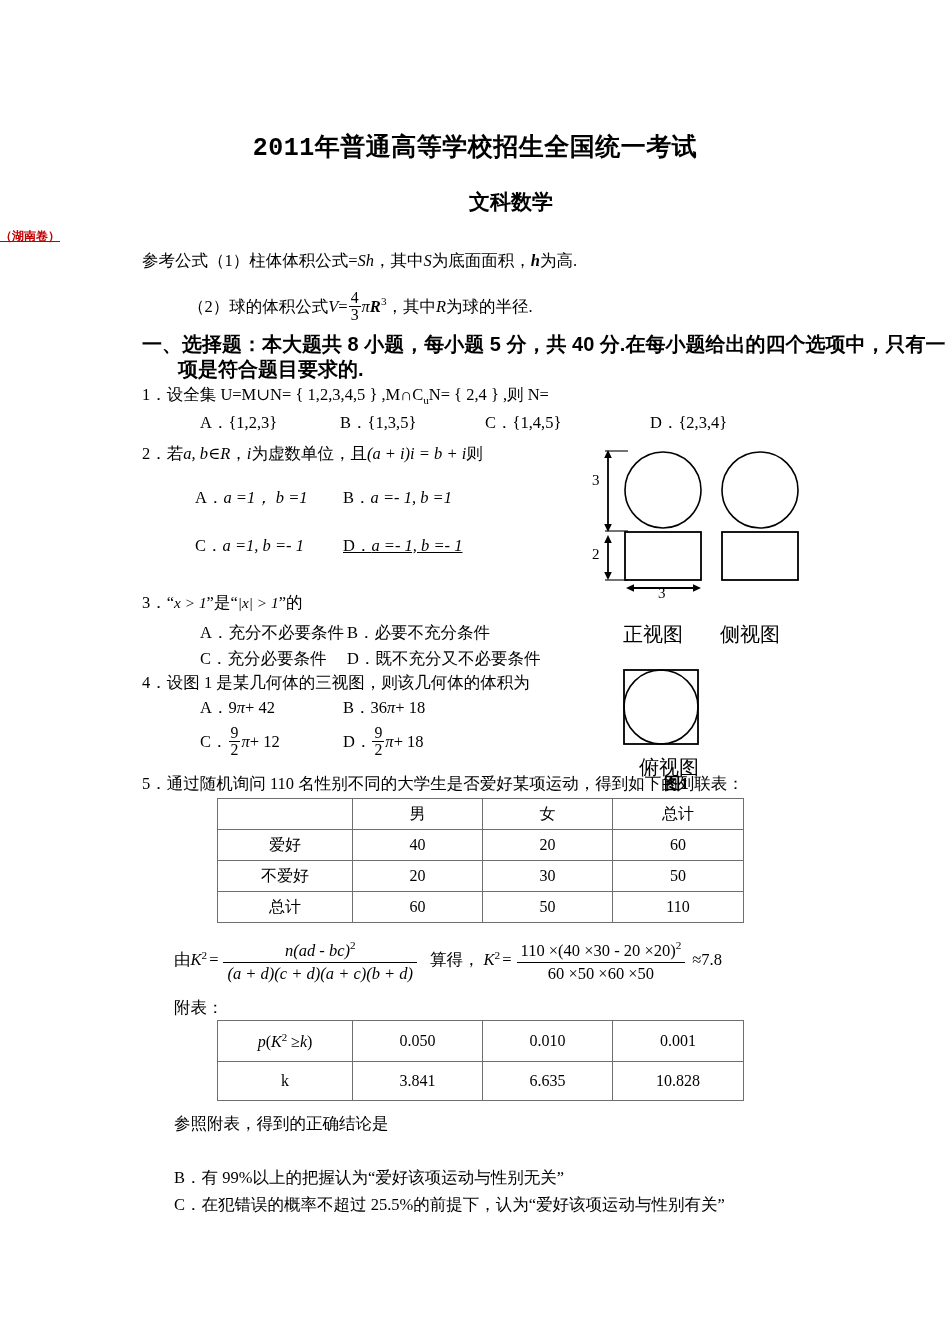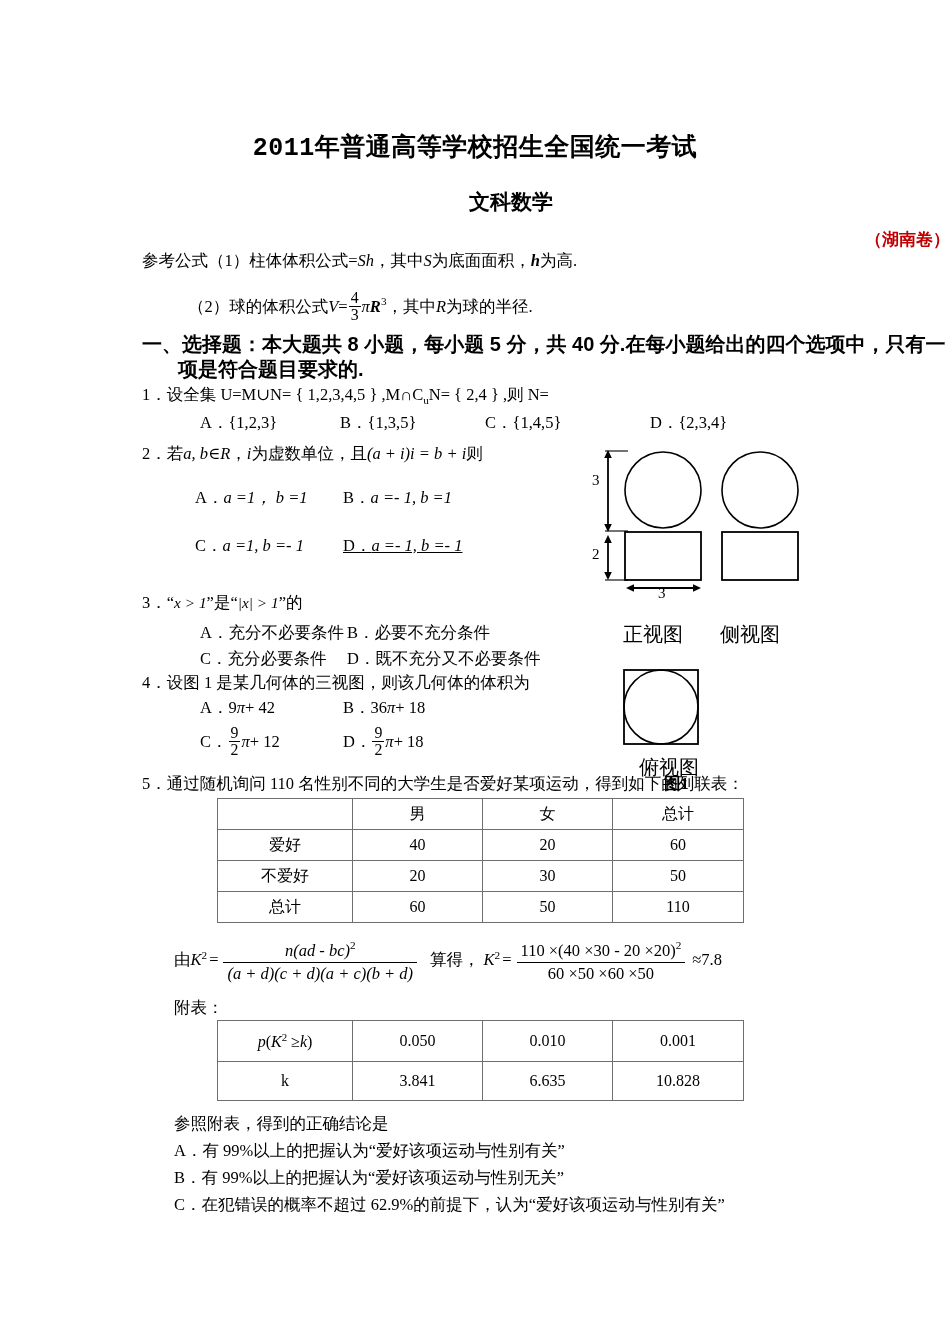--- a/index.html
+++ b/index.html
@@ -38,25 +38,26 @@
     width: 950px;
     text-align: center;
     font-family: "Liberation Sans", "DejaVu Sans", sans-serif;
     font-weight: bold;
     font-size: 21px;
     padding-left: 36px;
   }
   #doc-region {
     left: 0; top: 228px;
     width: 950px;
-    text-align: right;
+    text-align: left;
     font-family: "Liberation Sans", "DejaVu Sans", sans-serif;
     font-weight: bold;
-    font-size: 17px;
+    font-size: 12px;
     color: #c00000;
+    text-decoration: underline;
   }
 
   
   .body-text {
     font-size: 16.5px;
     line-height: 1.32;
     white-space: nowrap;
   }
   .hdr-bold {
     font-family: "Liberation Sans", "DejaVu Sans", sans-serif;
@@ -307,23 +308,20 @@
         <td>3.841</td>
         <td>6.635</td>
         <td>10.828</td>
       </tr>
     </tbody>
       </table>
   </div>
 
   <div class="abs body-text" style="left:174px; top:1113px;">参照附表，得到的正确结论是</div>
 
-  <div class="abs opt-row" style="left:174px; top:1140px;">
-    <span>A．</span><span>有 99%以上的把握认为“爱好该项运动与性别有关”</span>
-  </div>
   <div class="abs opt-row" style="left:174px; top:1167px;">
     <span>B．</span><span>有 99%以上的把握认为“爱好该项运动与性别无关”</span>
   </div>
   <div class="abs opt-row" style="left:174px; top:1194px;">
-    <span>C．</span><span>在犯错误的概率不超过 62.9%的前提下，认为“爱好该项运动与性别有关”</span>
+    <span>C．</span><span>在犯错误的概率不超过 25.5%的前提下，认为“爱好该项运动与性别有关”</span>
   </div>
 
 </div>
 
 </body></html>

